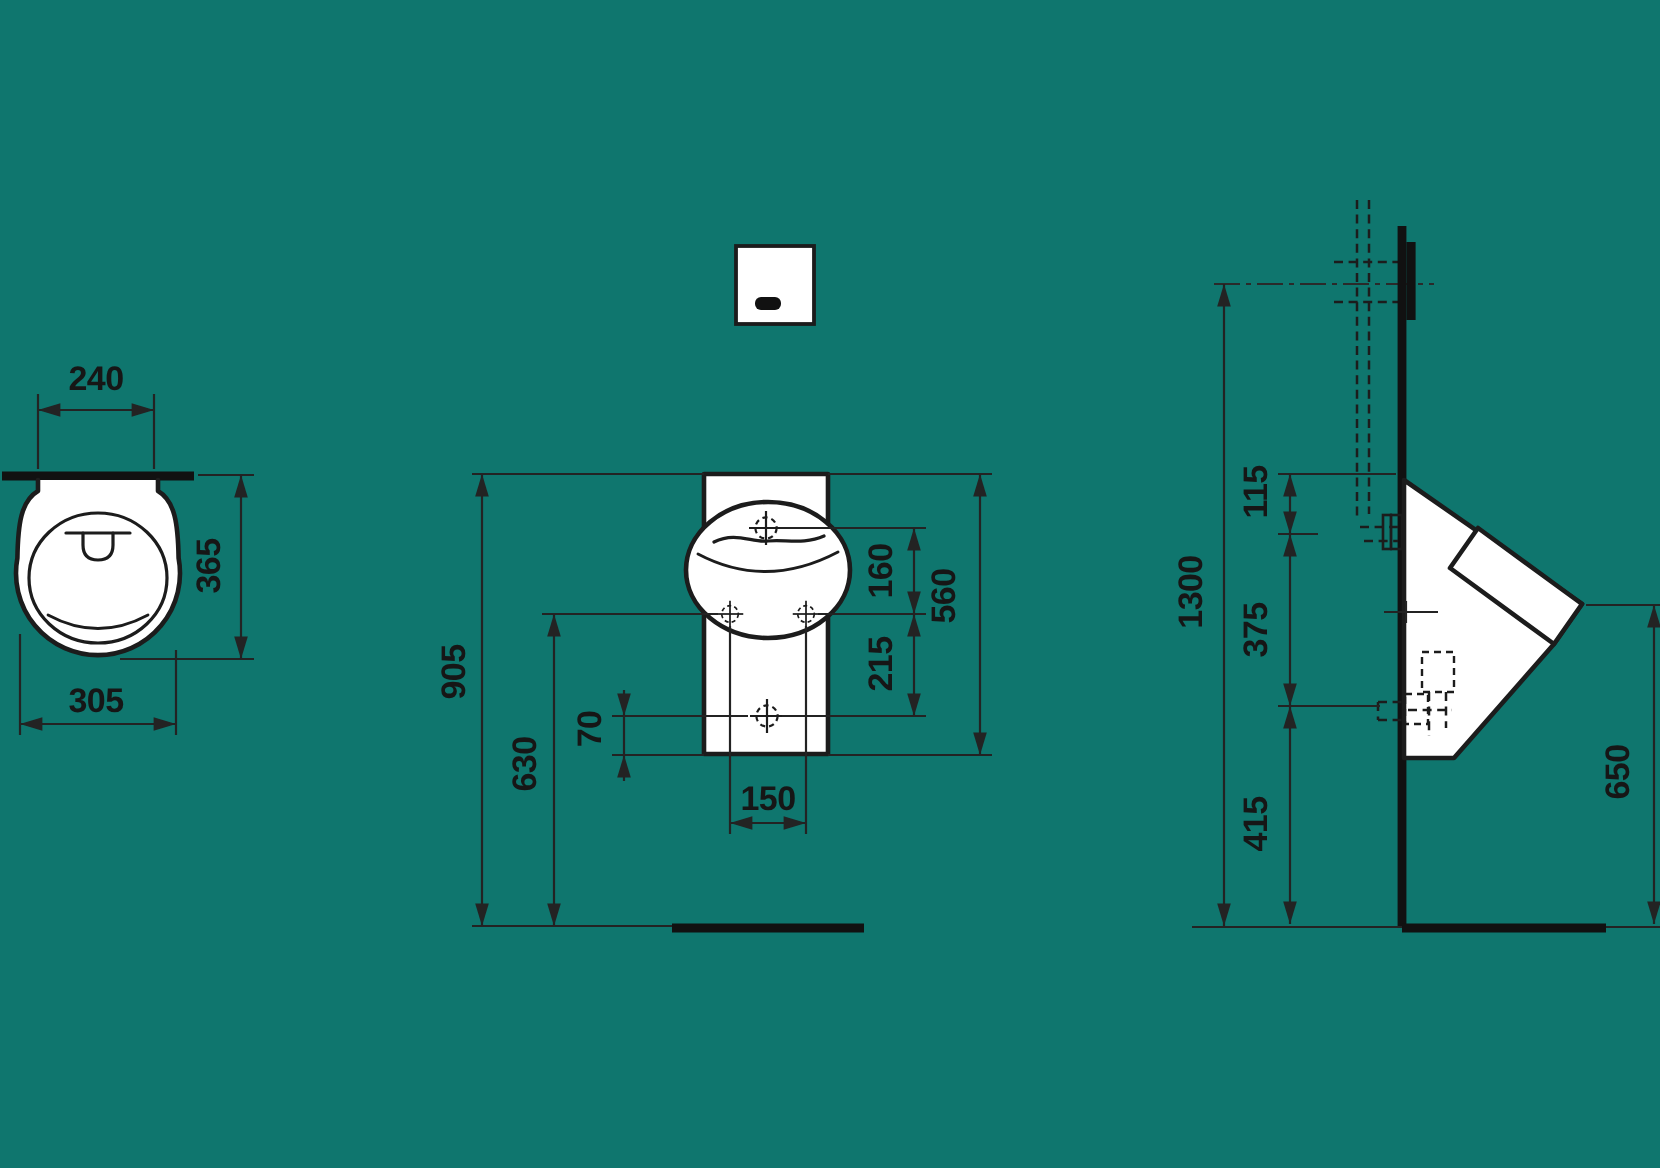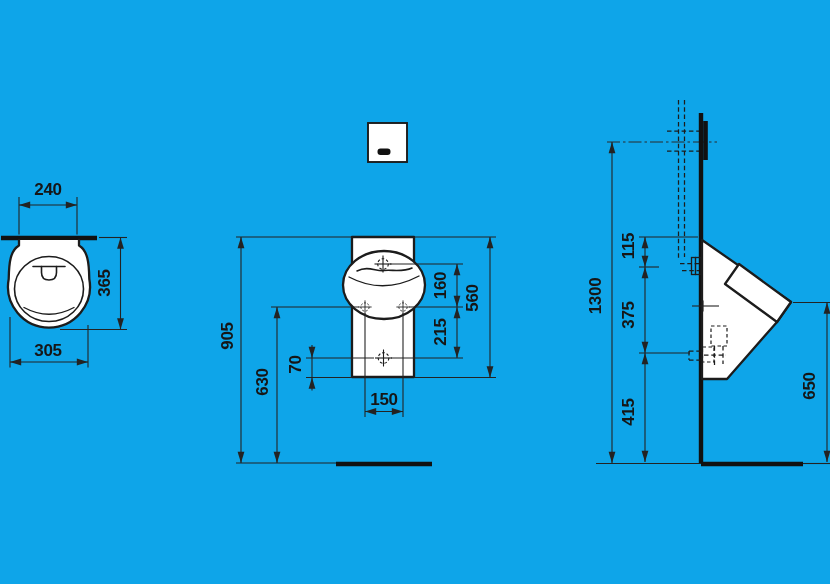--- a/index.html
+++ b/index.html
@@ -1,16 +1,16 @@
 <!DOCTYPE html>
 <html><head>
 <meta charset="utf-8">
 <style>
   html,body{margin:0;padding:0;background:#fff;}
-  #canvas{position:relative;width:830px;height:584px;background:#0ea5e9;overflow:hidden;
+  #canvas{position:relative;width:830px;height:584px;background:#0f766e;overflow:hidden;
           font-family:"Liberation Sans",sans-serif;}
   svg{display:block;}
   .obj{fill:#ffffff;stroke:#1c1c1c;stroke-width:2.3;stroke-linejoin:round;stroke-linecap:round;}
   .obj-thin{fill:none;stroke:#1c1c1c;stroke-width:1.6;stroke-linecap:round;}
   .obj-xthin{fill:none;stroke:#1c1c1c;stroke-width:1.4;stroke-linecap:round;}
   .wall{stroke:#111111;stroke-width:4.4;fill:none;stroke-linecap:butt;}
   .dim{stroke:#232323;stroke-width:1.1;fill:none;}
   .dash{stroke:#1c1c1c;stroke-width:1.25;fill:none;stroke-dasharray:4.5 2.8;}
   .cline{stroke:#2a2a2a;stroke-width:1;fill:none;stroke-dasharray:13 3 2.5 3;}
   .dimtxt{font:bold 17px "Liberation Sans",sans-serif;fill:#161616;letter-spacing:-0.3px;}

